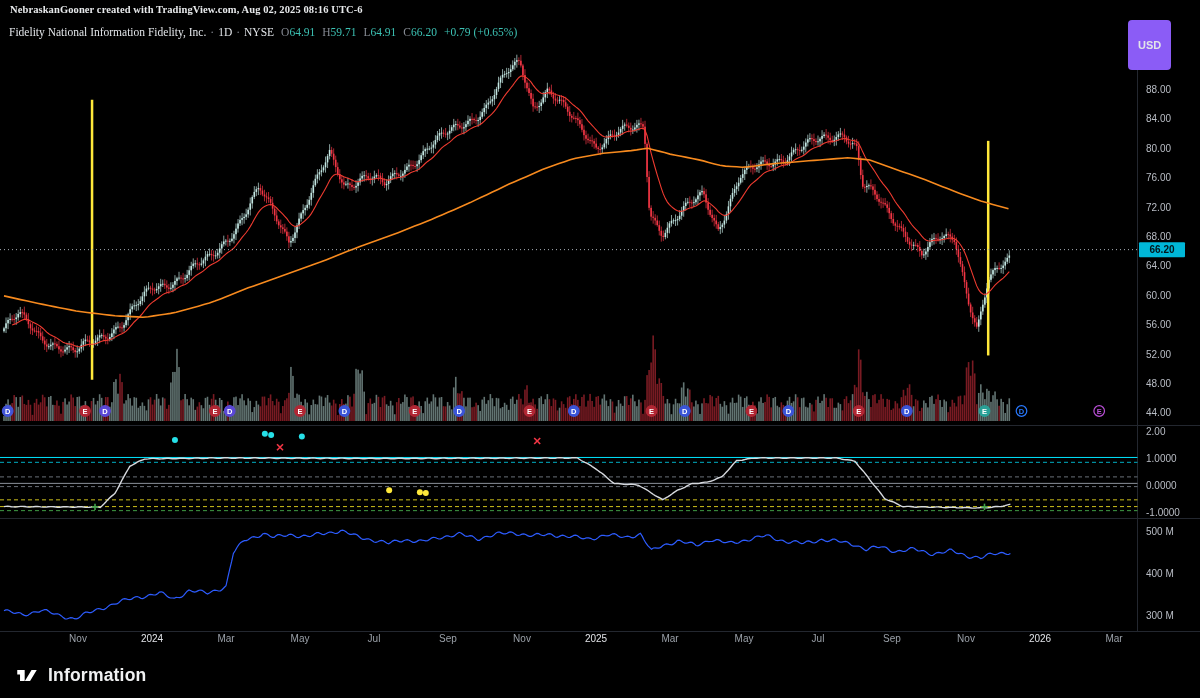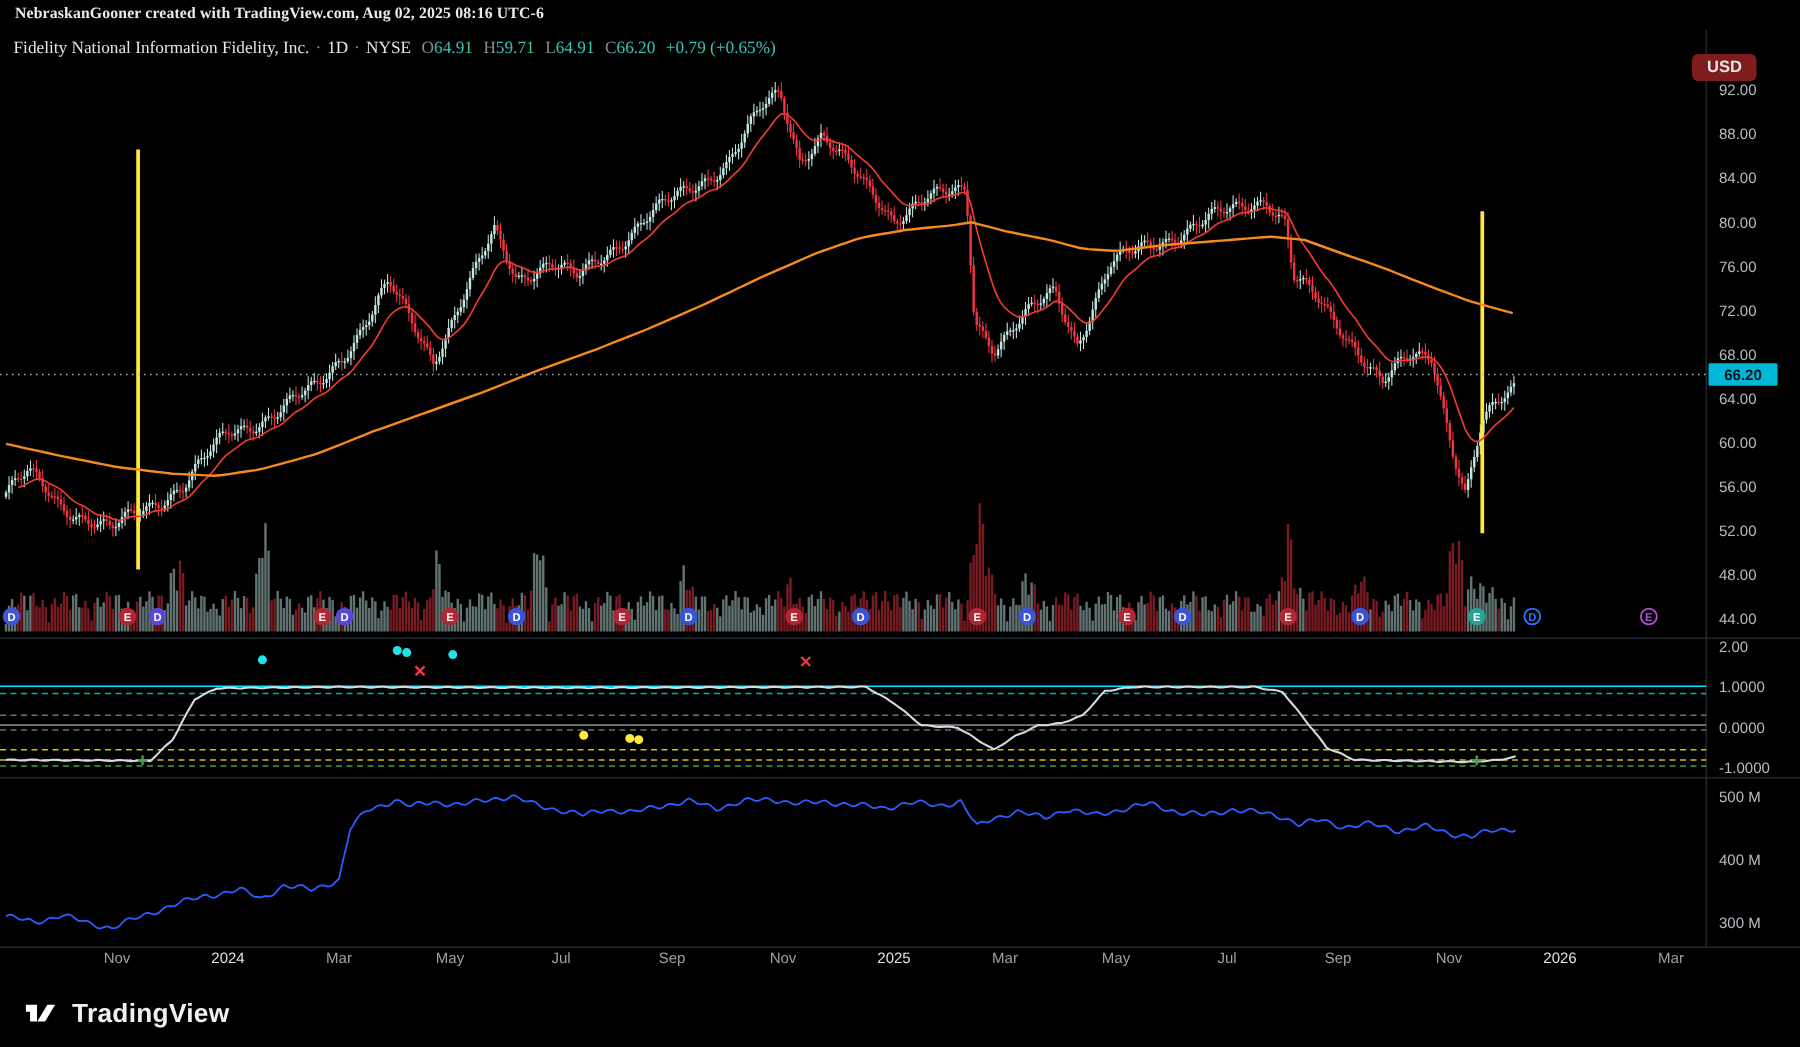--- a/index.html
+++ b/index.html
@@ -7,22 +7,22 @@
   .screen{position:relative;width:1200px;height:698px;background:#000;overflow:hidden;
           font-family:"Liberation Sans",sans-serif}
   #chart-svg{position:absolute;left:0;top:0;z-index:1;display:block}
   .overlay{position:absolute;z-index:2}
   .attribution{left:10px;top:4px;font:bold 10.5px "Liberation Serif",serif;color:#e8eaec;letter-spacing:.1px}
   .symbol-header{left:9px;top:26px;font:11.5px "Liberation Serif",serif;color:#e2e5e9;white-space:nowrap}
   .symbol-header .sep{color:#8b9099;margin:0 4px}
   .symbol-header .k{color:#868b94;margin-left:7px}
   .symbol-header .v{color:#3cc2b4}
   .symbol-header .chg{color:#3cc2b4;margin-left:7px}
-  .usd-btn{left:1128px;top:36px;background:#7f1d1d;color:#e2e5e9;font:bold 11px "Liberation Sans",sans-serif;
-           padding:3px 10px;border-radius:4px;border:none;cursor:pointer}
+  .usd-btn{left:1128px;top:20px;background:#8b5cf6;color:#e2e5e9;font:bold 11px "Liberation Sans",sans-serif;
+           padding:19px 10px;border-radius:4px;border:none;cursor:pointer}
   .footer{left:0;top:652px;width:1200px;height:46px;display:flex;align-items:center;padding-left:14px;gap:8px}
   .tv-wordmark{font:bold 17.5px "Liberation Sans",sans-serif;color:#f0f1f2;letter-spacing:.2px}
   svg text{user-select:none}
   .axlbl{fill:#b9bdc5;font:10px "Liberation Sans",sans-serif}
   .axlbl.tm{fill:#9aa0a8}
   .axlbl.major{fill:#e2e4e8}
   .evlbl{font:bold 7.5px "Liberation Sans",sans-serif}
   .taglbl{fill:#03161b;font:bold 10px "Liberation Sans",sans-serif}
 </style>
 </head>
@@ -1703,16 +1703,16 @@
     <span>Fidelity National Information Fidelity, Inc.</span><span class="sep">·</span><span>1D</span><span class="sep">·</span><span>NYSE</span><span class="k">O</span><span class="v">64.91</span><span class="k">H</span><span class="v">59.71</span><span class="k">L</span><span class="v">64.91</span><span class="k">C</span><span class="v">66.20</span><span class="chg">+0.79 (+0.65%)</span>
   </div>
 
   <button class="overlay usd-btn">USD</button>
 
   <div class="overlay footer">
     <svg width="26" height="26" viewBox="0 0 28 28">
       <path d="M3.5 8.5h8v12h-5v-7h-3z" fill="#ffffff"></path>
       <path d="M13.5 8.5h11l-7.2 12h-5.6l7.2-12z" fill="#ffffff"></path>
     </svg>
-    <span class="tv-wordmark">TradingView</span>
+    <span class="tv-wordmark">Information</span>
   </div>
 
 </div>
 
 </body></html>

